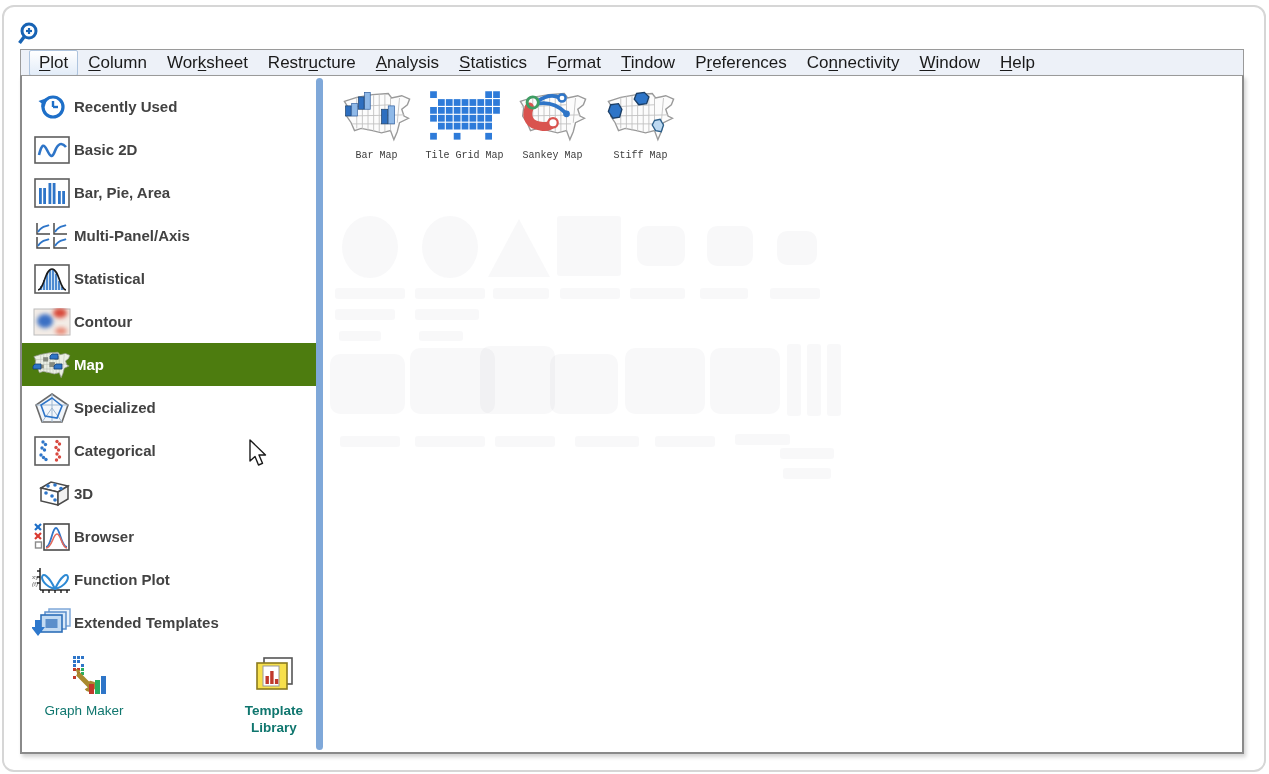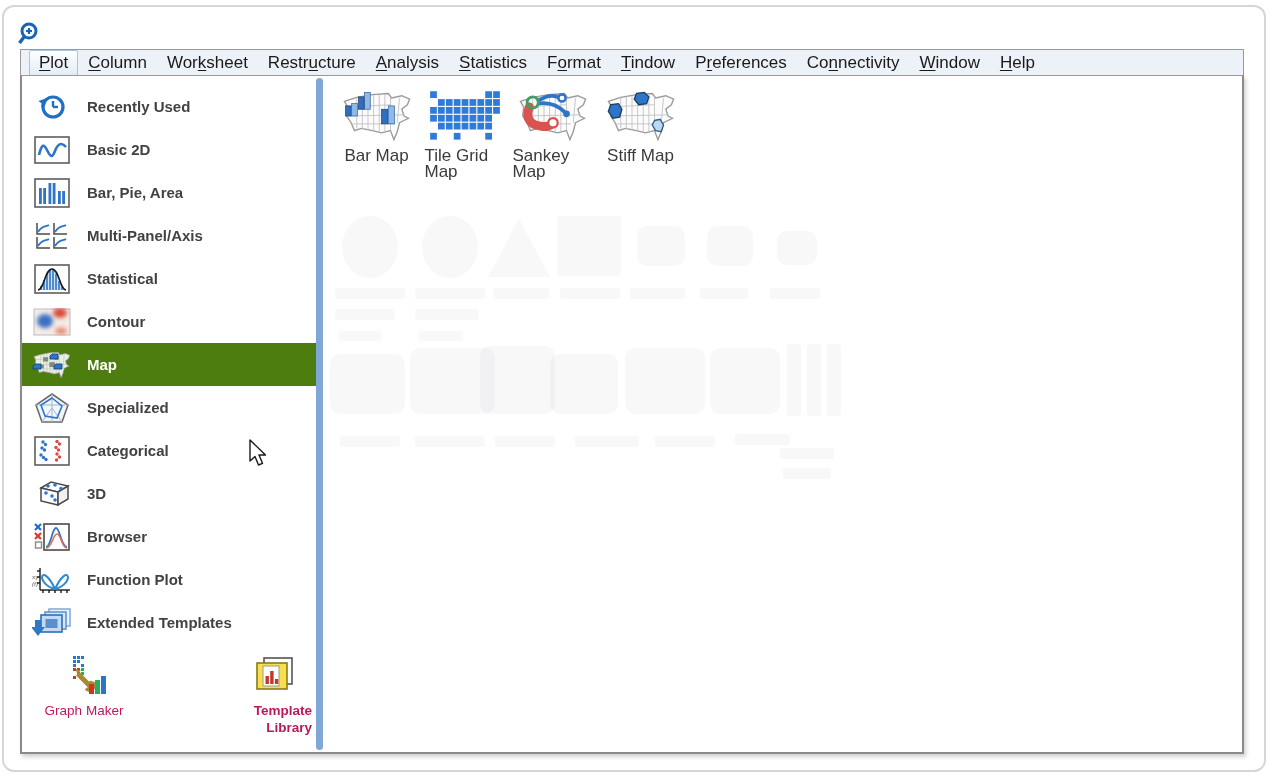--- a/index.html
+++ b/index.html
@@ -46,48 +46,48 @@
     box-shadow:2px 3px 4px rgba(0,0,0,0.18);
   }
 
   
   .sidebar { position:absolute; left:0; top:0; width:294px; height:100%; padding-top:9px; }
   .sb-scrollbar {
     position:absolute; left:294px; top:2px; bottom:2px; width:7px;
     background:#7fa8d9; border-radius:4px;
   }
   .sb-item {
-    height:43px; display:flex; align-items:center; gap:13px;
+    height:43px; display:flex; align-items:center; 
     padding-left:8px; cursor:default;
     font-size:15px; font-weight:700; color:#424242;
   }
   .sb-icon { width:44px; min-width:44px; display:flex; justify-content:center; align-items:center; }
   .sb-item.selected { background:#4d7c0f; color:#ffffff; }
 
   .sb-footer {
     position:absolute; left:12px; bottom:16px; width:278px;
     display:flex; justify-content:space-between; align-items:flex-start;
   }
   .sb-tool { display:flex; flex-direction:column; align-items:center; cursor:default; }
   .sb-tool .tool-icon { height:48px; display:flex; align-items:flex-end; justify-content:center; }
   .sb-tool .tool-label {
-    margin-top:4px; font-size:13.5px; color:#be185d; text-align:right; line-height:17px;
+    margin-top:4px; font-size:13.5px; color:#0f766e; text-align:center; line-height:17px;
   }
   .sb-tool.gm { width:100px; }
   .sb-tool.tl { width:76px;font-weight:bold; }
   .sb-tool.tc { width:76px; }
 
   
   .main { position:absolute; left:303px; top:0; right:0; bottom:0; }
   .gallery { position:absolute; left:8px; top:10px; display:flex; gap:1px; }
   .g-item { width:87px; display:flex; flex-direction:column; align-items:center; cursor:default; }
   .g-icon { width:78px; height:60px; display:flex; align-items:center; justify-content:center; }
   .g-label {
-    margin-top:2px; font-size:17px; color:#3b3b3b; 
-    line-height:16px; max-width:80px;
+    margin-top:2px; font-size:10px; color:#3b3b3b; text-align:center;
+    line-height:16px; max-width:80px;font-family:Liberation Mono, monospace;
   }
 
   
   .ghosts { position:absolute; left:0; top:0; right:0; bottom:0; pointer-events:none; filter:blur(0.6px); }
   .gs { position:absolute; background:rgba(112,124,138,0.05); }
   .gs.round { border-radius:50%; }
   .gs.soft { border-radius:10px; }
   .gs.bar { border-radius:3px; }
   .gs.tri { clip-path:polygon(50% 0,100% 100%,0 100%); }
 

